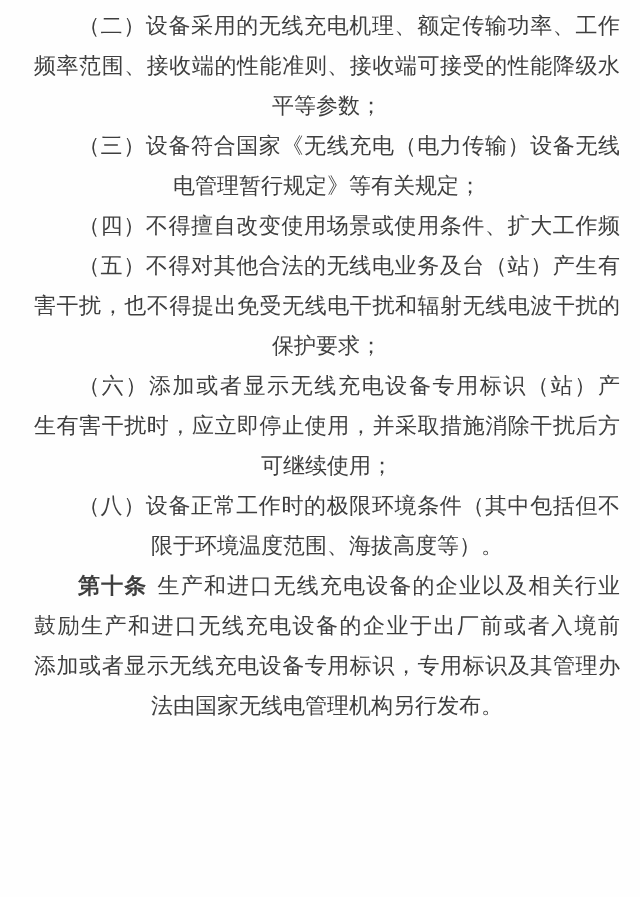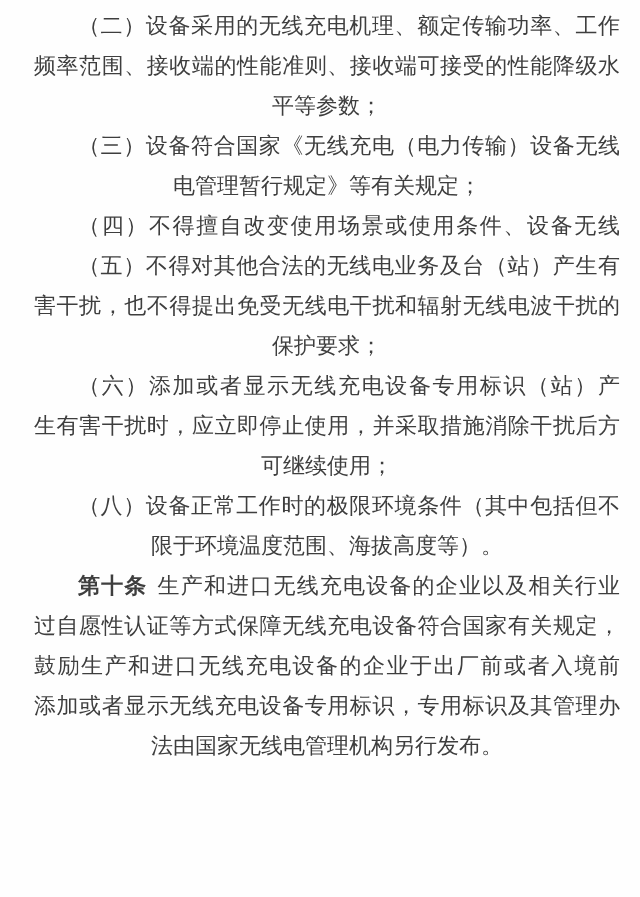--- a/index.html
+++ b/index.html
@@ -43,29 +43,28 @@
 </style>
 </head>
 <body>
 
 <div class="page">
   <div class="line indent just">（二）设备采用的无线充电机理、额定传输功率、工作</div>
   <div class="line just">频率范围、接收端的性能准则、接收端可接受的性能降级水</div>
   <div class="line">平等参数；</div>
   <div class="line indent just">（三）设备符合国家《无线充电（电力传输）设备无线</div>
   <div class="line">电管理暂行规定》等有关规定；</div>
-  <div class="line indent just">（四）不得擅自改变使用场景或使用条件、设备无线</div>
+  <div class="line indent just">（四）不得擅自改变使用场景或使用条件、扩大工作频</div>
   <div class="line indent just">（五）不得对其他合法的无线电业务及台（站）产生有</div>
   <div class="line just">害干扰，也不得提出免受无线电干扰和辐射无线电波干扰的</div>
   <div class="line">保护要求；</div>
   <div class="line indent just">（六）添加或者显示无线充电设备专用标识（站）产</div>
   <div class="line just">生有害干扰时，应立即停止使用，并采取措施消除干扰后方</div>
   <div class="line">可继续使用；</div>
   <div class="line indent just">（八）设备正常工作时的极限环境条件（其中包括但不</div>
   <div class="line">限于环境温度范围、海拔高度等）。</div>
   <div class="line indent just">
     <span class="article-no">第十条</span><span>生产和进口无线充电设备的企业以及相关行业</span>
   </div>
-  <div class="line just">过自愿性认证等方式保障无线充电设备符合国家有关规定，</div>
   <div class="line just">鼓励生产和进口无线充电设备的企业于出厂前或者入境前</div>
   <div class="line just">添加或者显示无线充电设备专用标识，专用标识及其管理办</div>
   <div class="line">法由国家无线电管理机构另行发布。</div>
 </div>
 
 </body></html>

